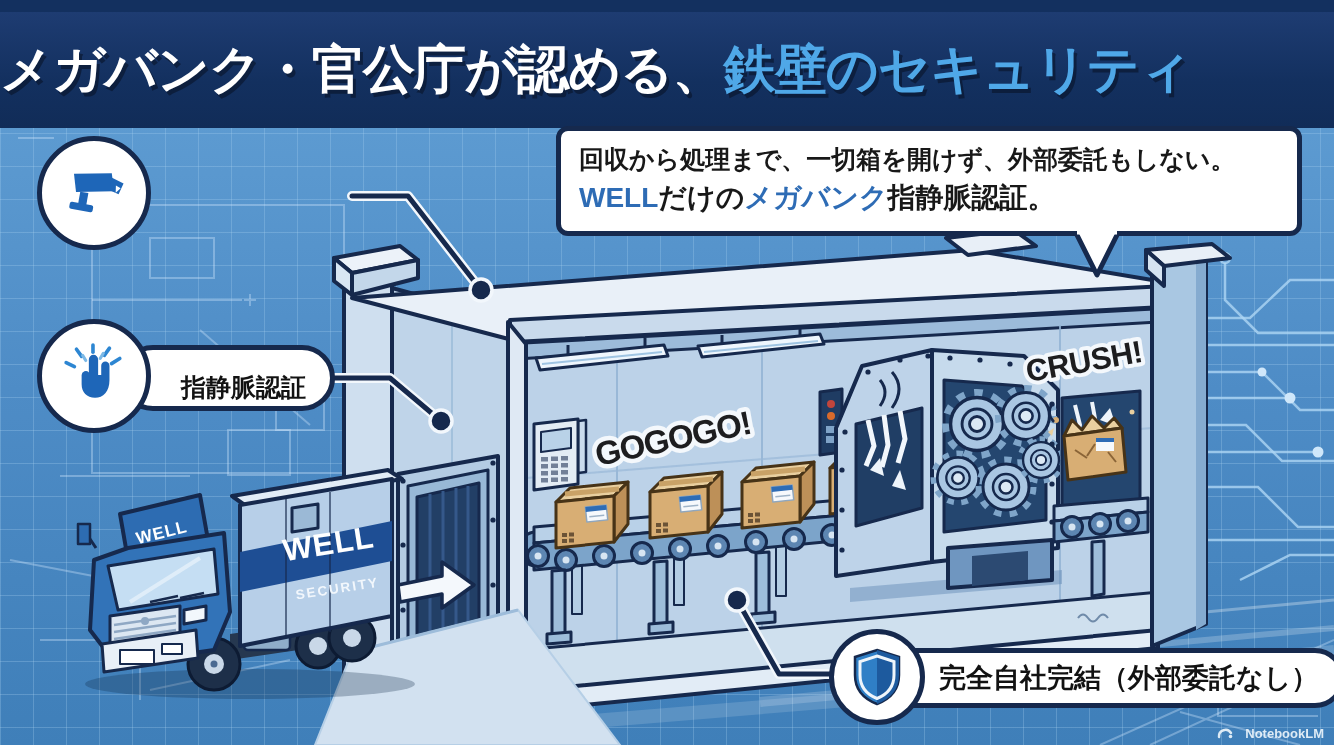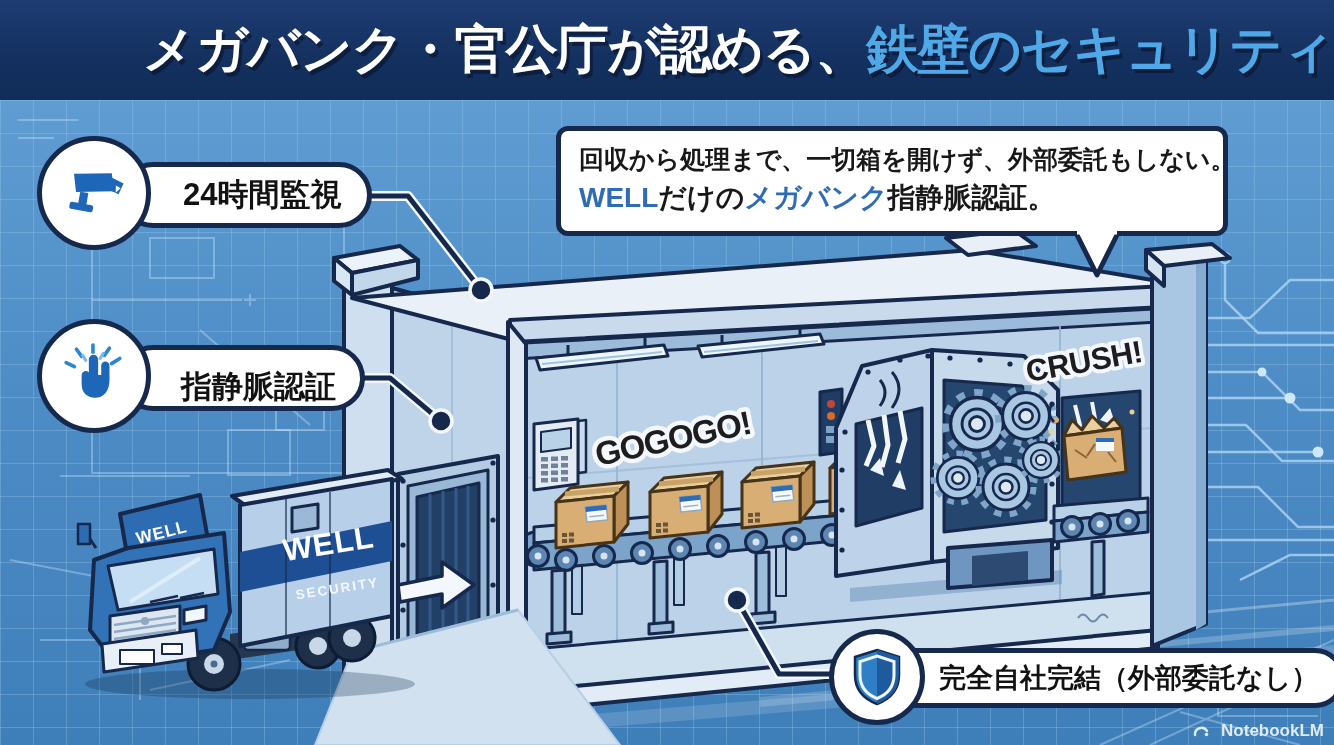--- a/index.html
+++ b/index.html
@@ -3,70 +3,70 @@
 <meta charset="utf-8">
 <style>
   html,body{margin:0;padding:0;background:#2a4a77;}
   .stage{
     position:relative;width:1334px;height:745px;overflow:hidden;
     font-family:"Liberation Sans","DejaVu Sans",sans-serif;
     background:#13305f;
   }
   
   .banner{
-    position:absolute;left:0;top:0;width:1334px;height:100px;
+    position:absolute;left:0;top:12px;width:1334px;height:116px;
     background:linear-gradient(180deg,#1e3c72 0%,#13305f 60%,#112c58 100%);
-    display:flex;align-items:center;justify-content:flex-end;z-index:2;
+    display:flex;align-items:center;justify-content:flex-start;z-index:2;
   }
   .banner h1{
     margin:0;font-size:52px;font-weight:800;letter-spacing:-1px;color:#fff;
     text-shadow:3px 4px 0 rgba(8,16,34,.55);white-space:nowrap;
   }
   .banner h1 .accent{color:#4fa8e8;}
   
   .scene{
     position:absolute;left:0;top:100px;width:1334px;height:645px;z-index:0;
     background-image:
       linear-gradient(rgba(173,212,242,.28) 1px,transparent 1px),
       linear-gradient(90deg,rgba(173,212,242,.28) 1px,transparent 1px),
       linear-gradient(180deg,#5e9cd2 0%,#4e8cc6 45%,#3f7fb9 100%);
     background-size:33px 33px,33px 33px,100% 100%;
   }
   svg.art{position:absolute;left:0;top:0;z-index:1;}
   svg text{font-family:"Liberation Sans","DejaVu Sans",sans-serif;}
   
   .callout{
-    position:absolute;left:556px;top:126px;width:672px;height:110px;z-index:3;
+    position:absolute;left:556px;top:126px;width:746px;height:110px;z-index:3;
     background:#fff;border:5px solid #16294d;border-radius:12px;
     box-sizing:border-box;padding:10px 18px 6px 18px;
   }
   .callout .l1{font-size:25px;font-weight:800;color:#181818;white-space:nowrap;line-height:1.5;}
   .callout .l2{font-size:28px;font-weight:800;color:#181818;white-space:nowrap;line-height:1.35;}
   .callout .blue{color:#2e6cb5;}
   .tail{position:absolute;left:1070px;top:229px;z-index:4;overflow:visible;}
   
   .pill{
     position:absolute;background:#fff;border:5px solid #16294d;border-radius:40px;
     display:flex;align-items:center;box-sizing:border-box;z-index:3;
     font-weight:800;color:#121212;white-space:nowrap;
   }
   .pill.p1{left:120px;top:162px;height:66px;padding:0 26px 0 58px;font-size:31px;}
-  .pill.p2{left:120px;top:345px;height:66px;padding:18px 24px 0 56px;font-size:31px;}
+  .pill.p2{left:120px;top:345px;height:66px;padding:18px 24px 0 56px;font-size:25px;}
   .pill.p3{left:872px;top:648px;height:60px;padding:0 22px 0 62px;font-size:27px;}
   .badge{
     position:absolute;background:#fff;border:5px solid #16294d;border-radius:50%;
     display:flex;align-items:center;justify-content:center;box-sizing:border-box;z-index:4;
   }
   .badge.c1{left:37px;top:136px;width:114px;height:114px;}
   .badge.c2{left:37px;top:319px;width:114px;height:114px;}
   .badge.c3{left:829px;top:629px;width:96px;height:96px;}
   
   .watermark{
     position:absolute;right:10px;bottom:4px;z-index:5;display:flex;align-items:center;gap:12px;
-    color:rgba(238,246,252,.9);font-size:17px;font-weight:600;
+    color:rgba(238,246,252,.9);font-size:13px;font-weight:600;
   }
 </style>
 </head>
 <body>
 
 <div class="stage">
 
   <div class="scene"></div>
 
   <header class="banner">
@@ -453,23 +453,20 @@
 
   <div class="callout">
     <div class="l1">回収から処理まで、一切箱を開けず、外部委託もしない。</div>
     <div class="l2"><span class="blue">WELL</span><span>だけの</span><span class="blue">メガバンク</span><span>指静脈認証。</span></div>
   </div>
   <svg class="tail" width="54" height="50">
     <path d="M6,4 L27,46 L48,4" fill="#fff" stroke="#16294d" stroke-width="5" stroke-linejoin="round"></path>
     <rect x="7" y="0" width="40" height="5.5" fill="#fff"></rect>
   </svg>
 
-  <div class="pill p1">
-      <span>24時間監視</span>
-    </div>
   <div class="badge c1">
     <svg width="66" height="66" viewBox="0 0 64 64">
       <g fill="#1e66b8" transform="rotate(10 32 30)">
         <path d="M10,17 L46,10 L51,27 L15,34 Z"></path>
         <path d="M46,14 L59,18 L56,29 L48,27 Z"></path>
         <rect x="19" y="33" width="8" height="13"></rect>
         <rect x="11" y="44" width="23" height="7" rx="2"></rect>
       </g>
       <path d="M52,21 l5,2 -4,5 z" fill="#fff" transform="rotate(10 32 30)"></path>
     </svg>

